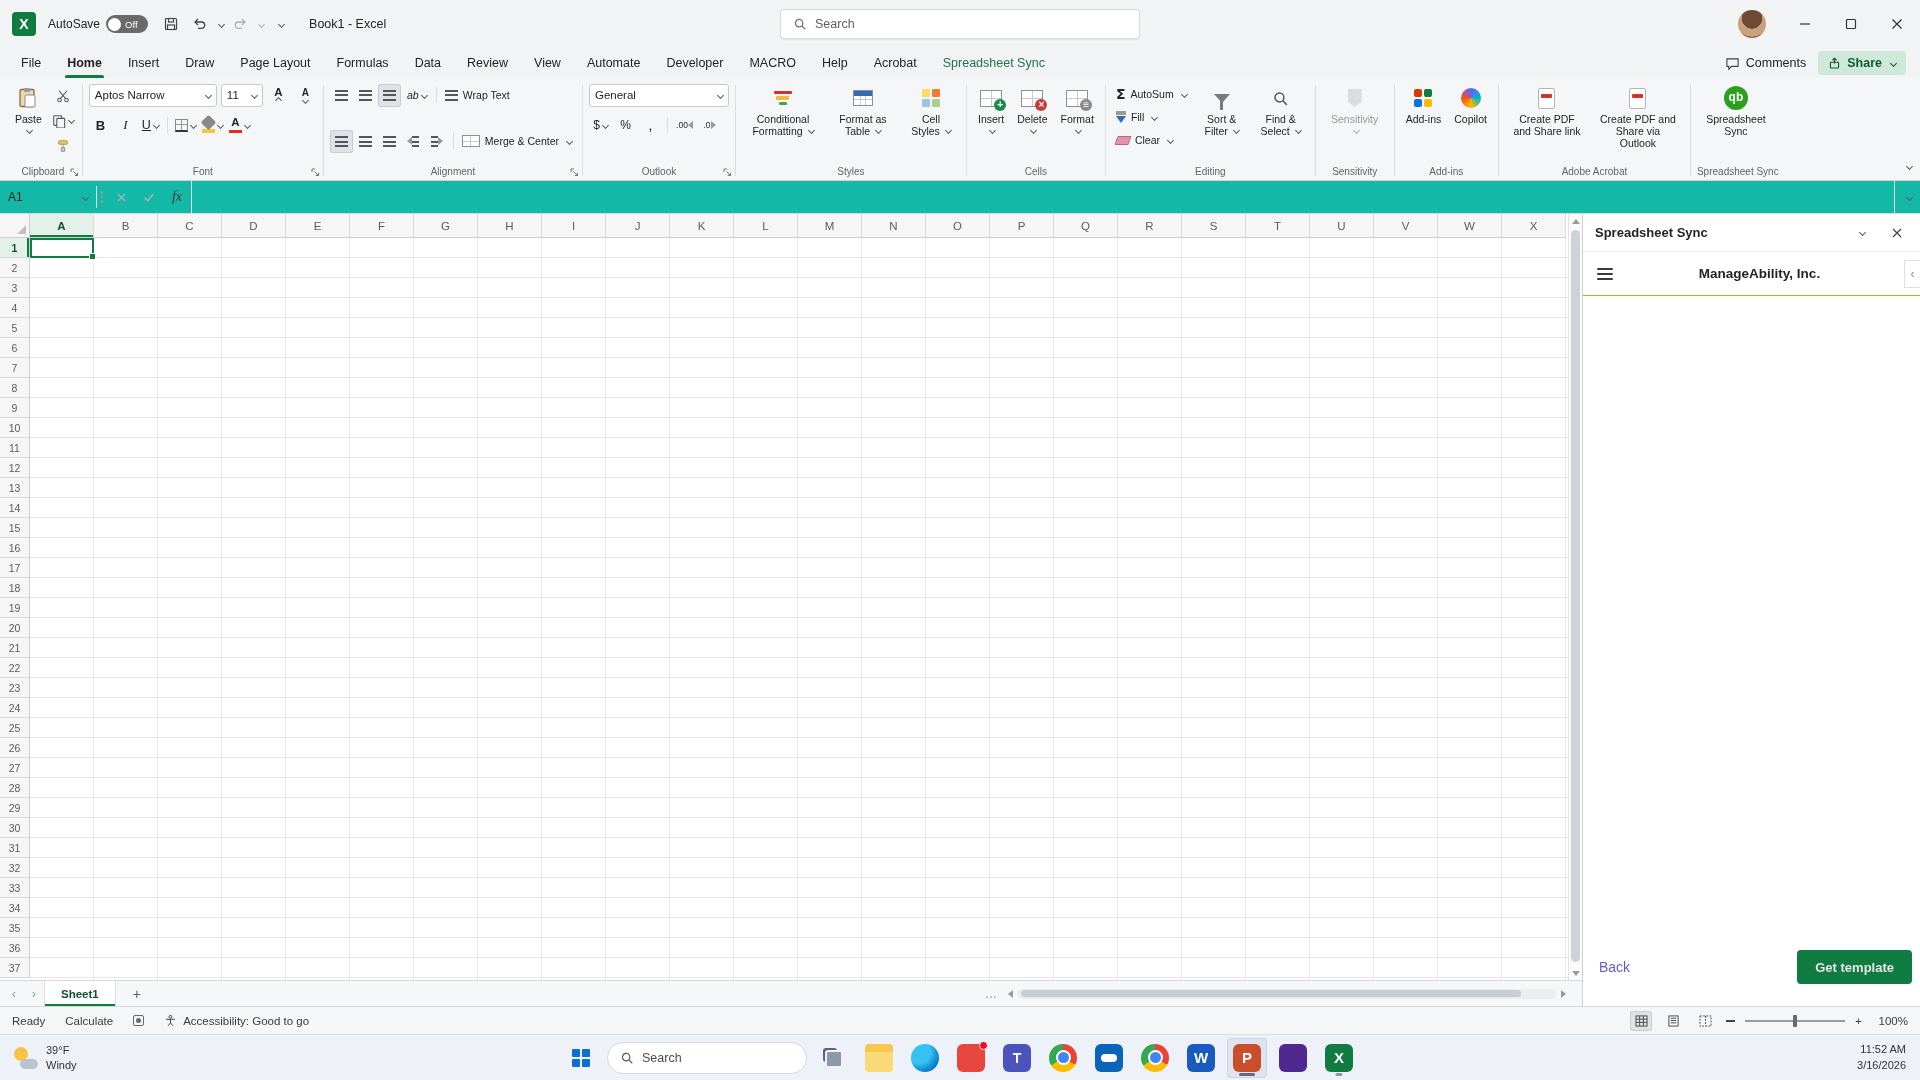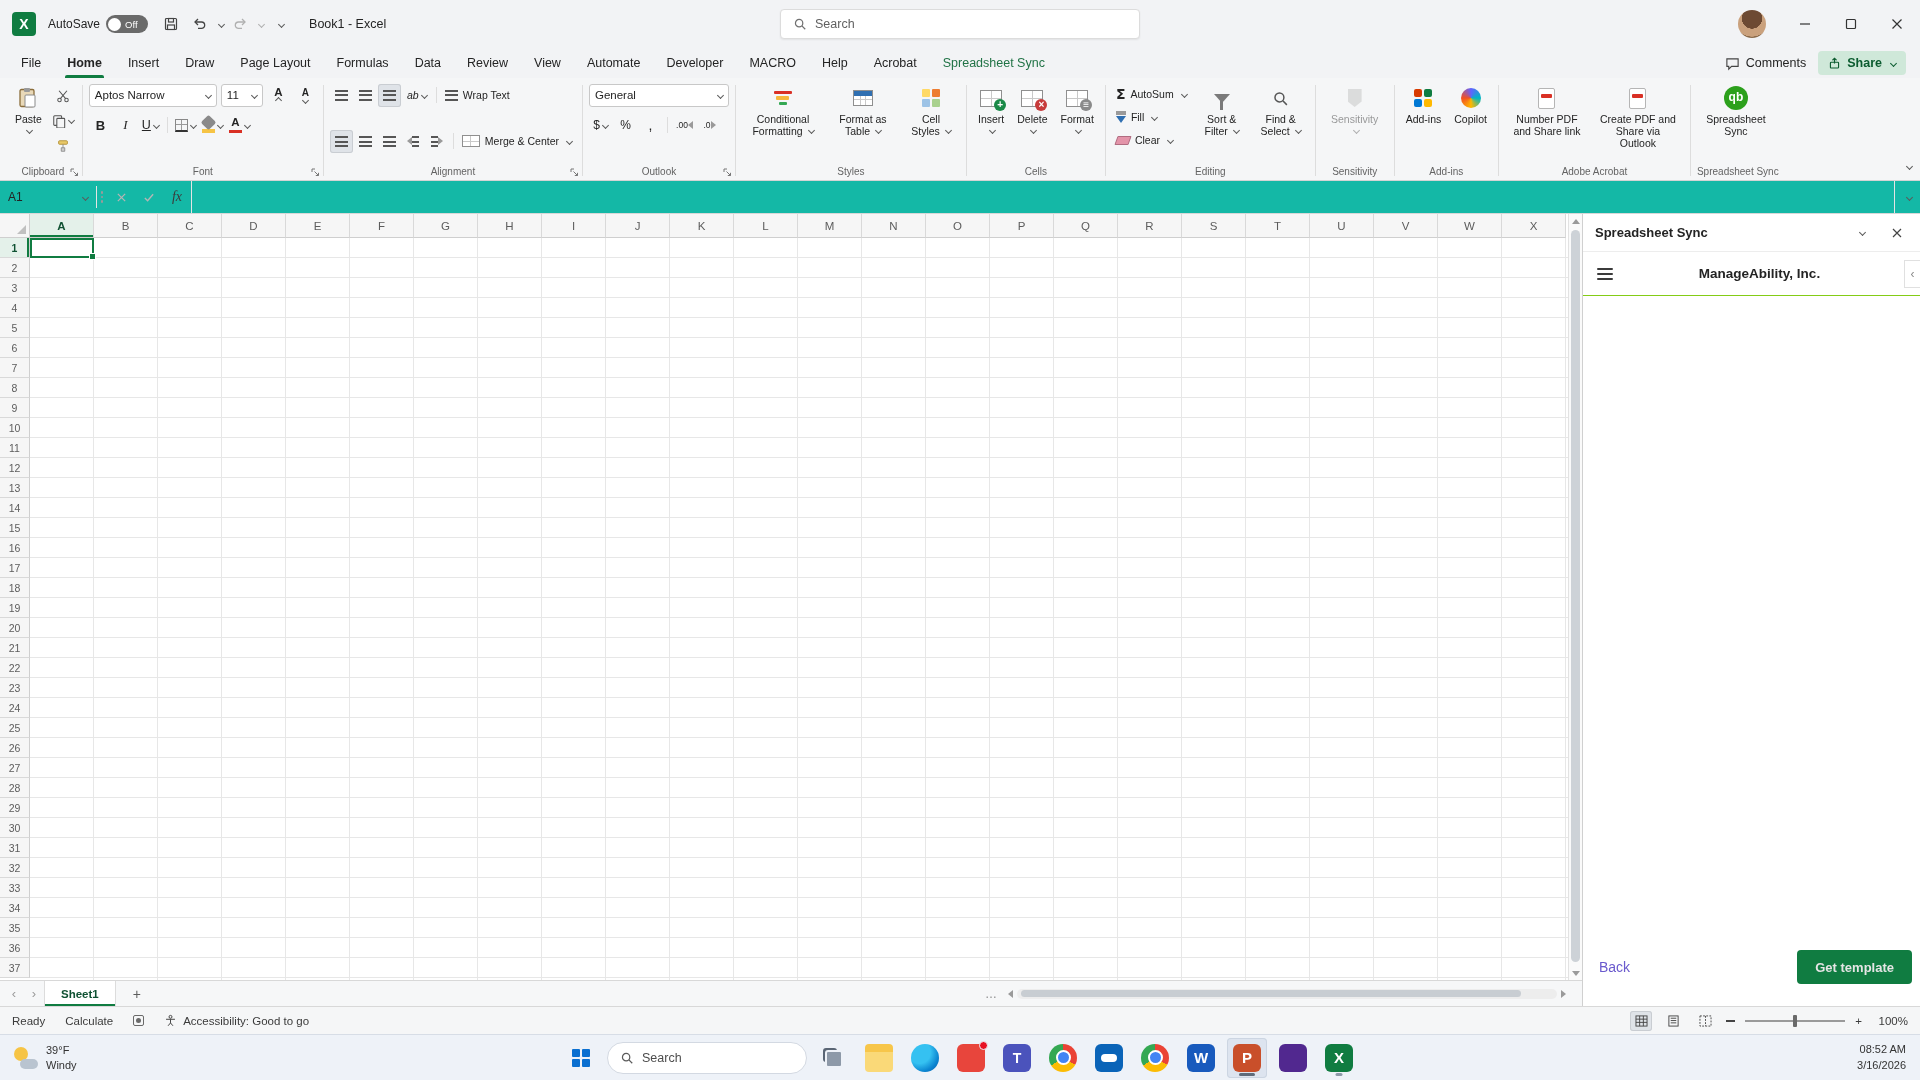--- a/index.html
+++ b/index.html
@@ -658,21 +658,21 @@
     <div class="rgroup-label">Add-ins</div>
   </div>
   <div class="rsep"></div>
 
   <div class="rgroup">
     <div class="rgroup-body">
       <div class="bigbtn" style="width:84px;">
         <div class="bicon">
             <span class="pdf-ic"></span>
           </div>
-        <div><span>Number PDF and Share link</span></div>
+        <div><span>Create PDF and Share link</span></div>
       </div>
       <div class="bigbtn" style="width:92px;">
         <div class="bicon">
             <span class="pdf-ic"></span>
           </div>
         <div><span>Create PDF and Share via Outlook</span></div>
       </div>
     </div>
     <div class="rgroup-label">Adobe Acrobat</div>
   </div>
@@ -969,16 +969,16 @@
         </div>
         <div class="tb-app">
           <div class="g purple"></div>
         </div>
         <div class="tb-app open">
           <div class="g excel">X</div>
         </div>
       </div>
   </div>
   <div class="tb-clock">
-    <div>08:52 AM</div>
+    <div>11:52 AM</div>
     <div>3/16/2026</div>
   </div>
 </div>
 
 </body></html>

